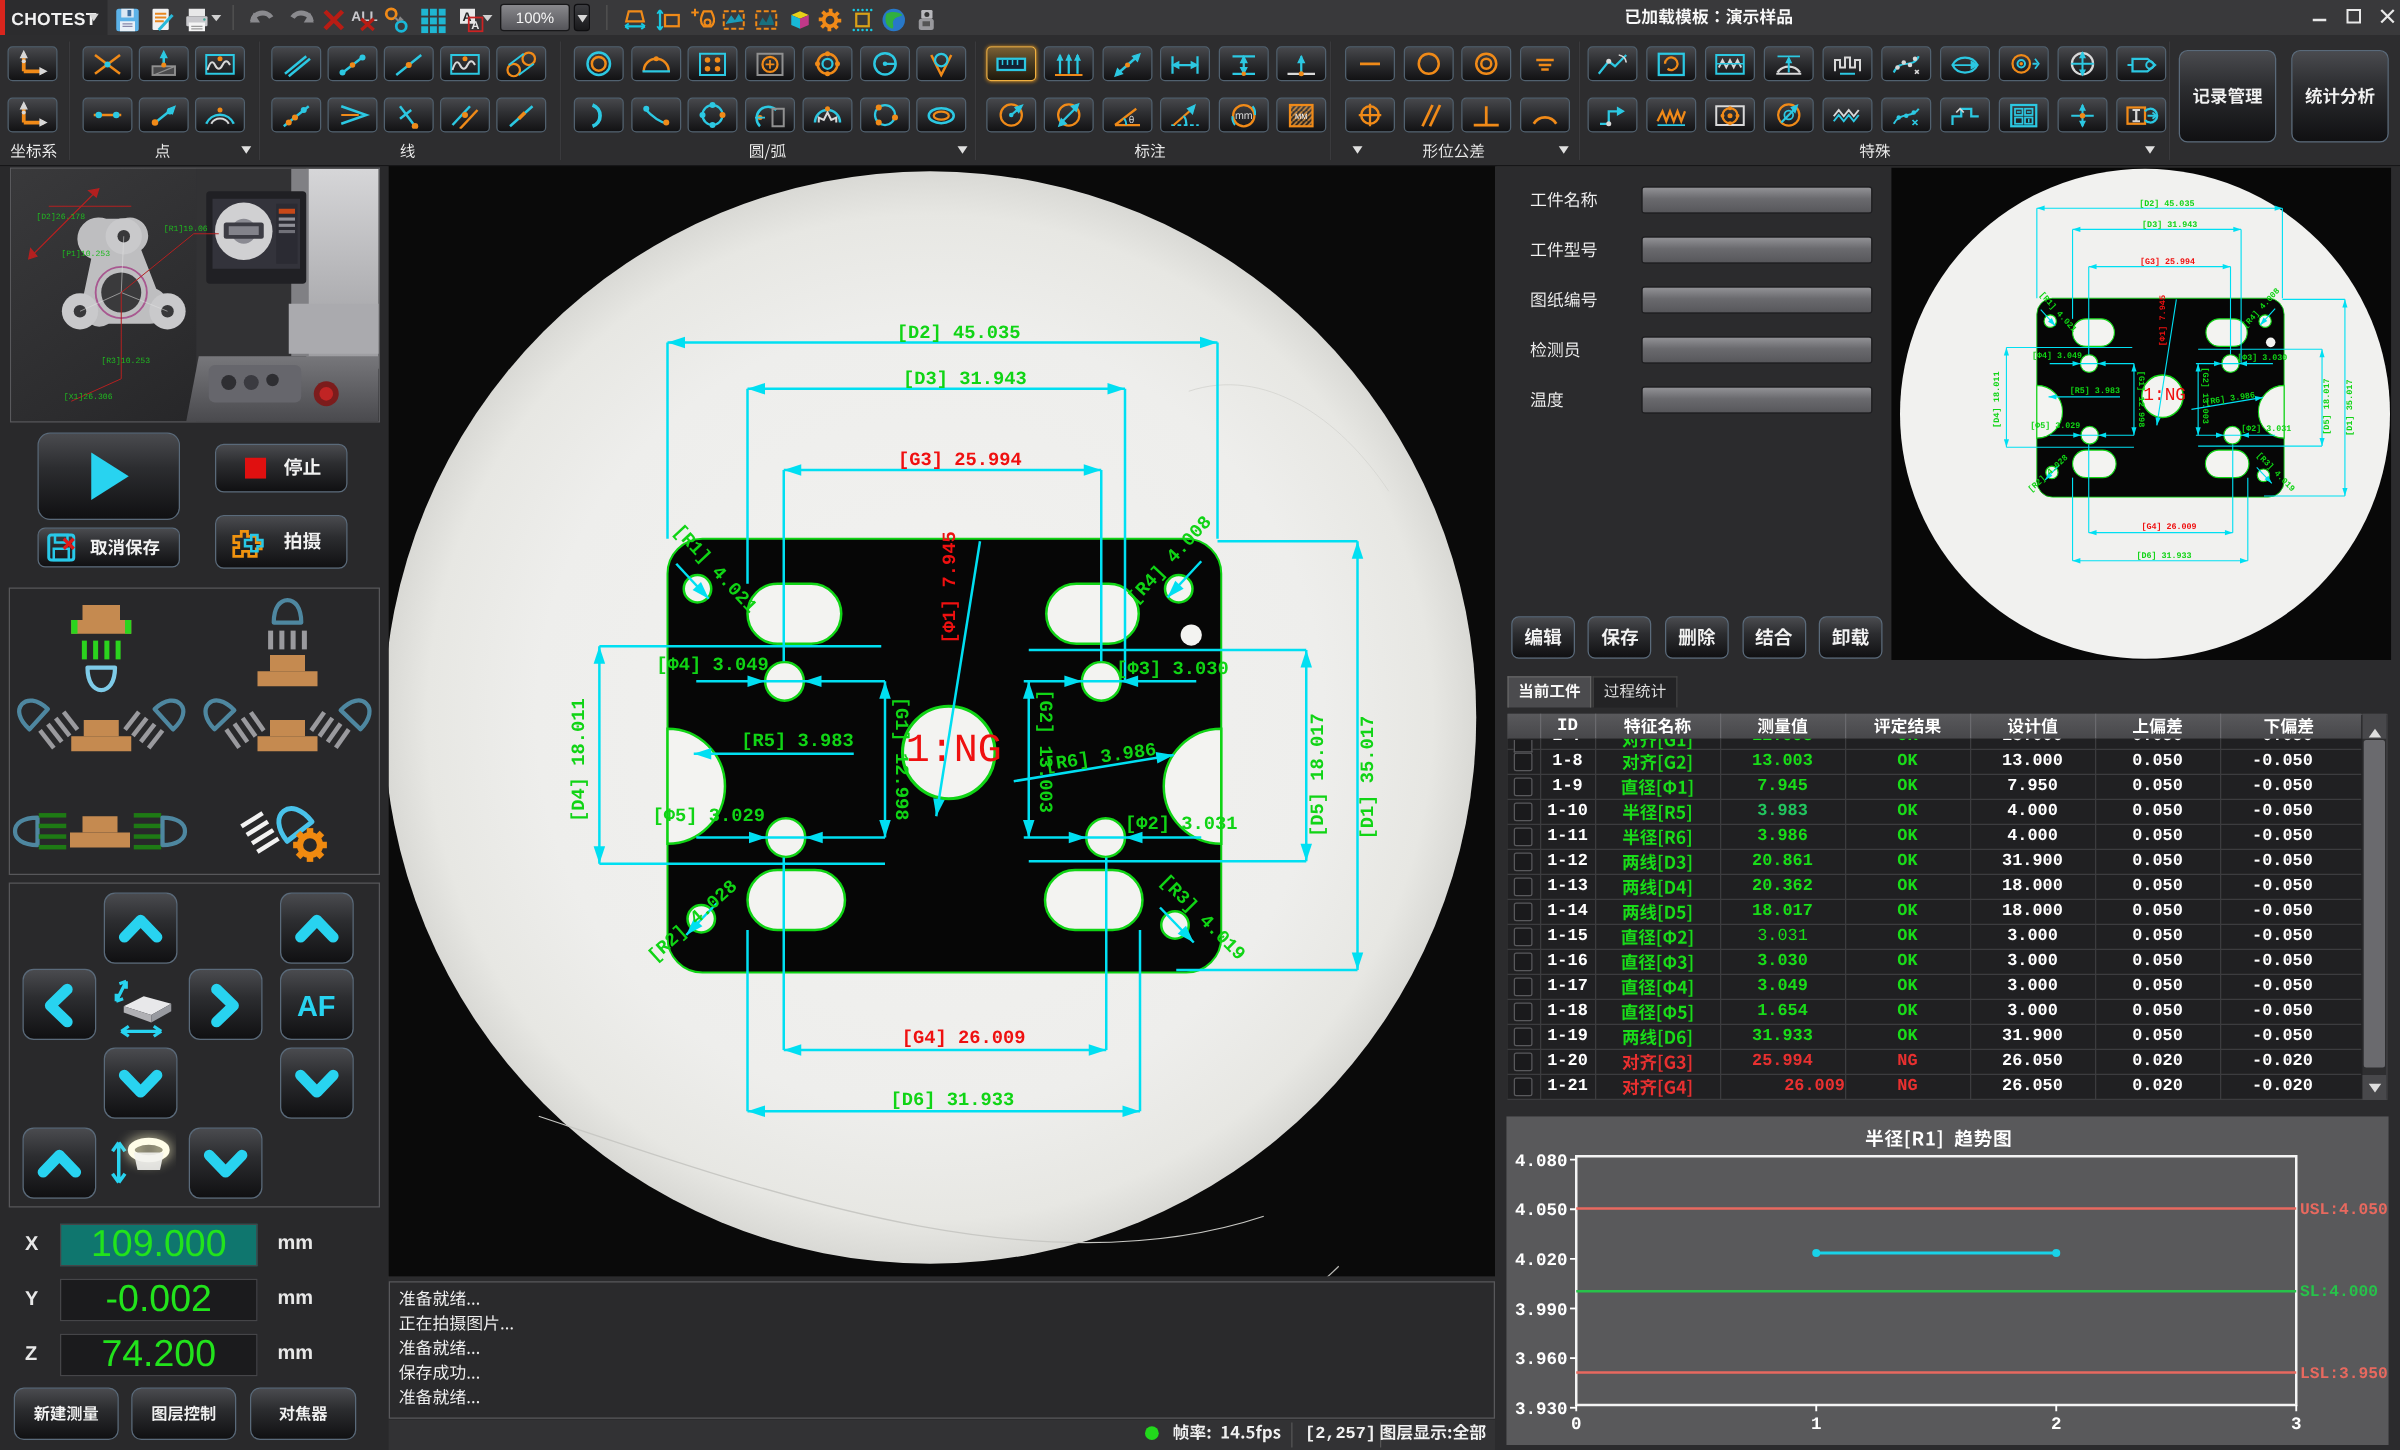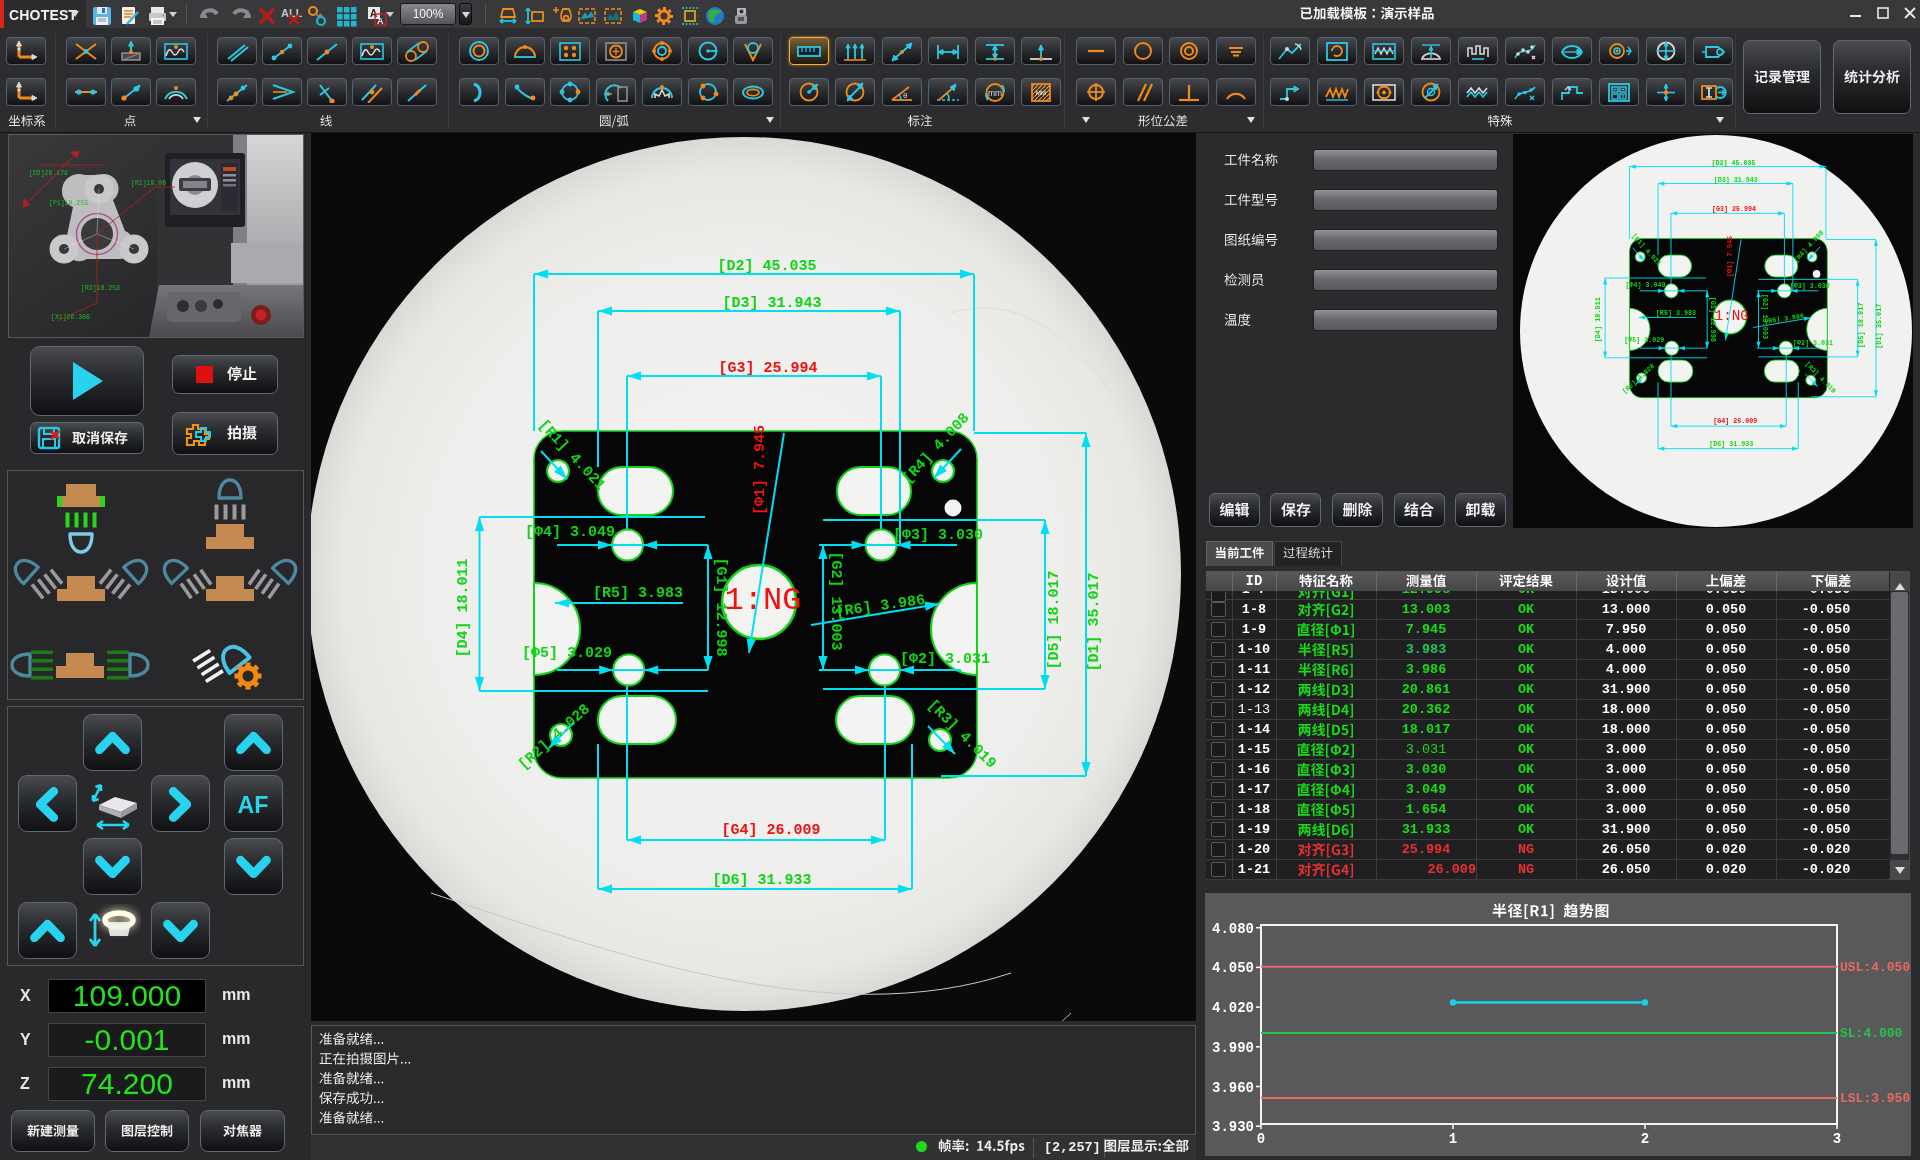--- a/index.html
+++ b/index.html
@@ -972,24 +972,24 @@
       <path d="M36 33 L52 24 L52 30 L36 39 Z" fill="#989aa0"></path>
 <path d="M8 22 L16 6 M8 22l0 -6M8 22l5.5 -2M16 6l0 6M16 6l-5.5 2" stroke="#28d3f0" stroke-width="2.6" fill="none"></path>
 <path d="M12 46 L44 46 M12 46l6 -4M12 46l6 4M44 46l-6 -4M44 46l-6 4" stroke="#28d3f0" stroke-width="2.6" fill="none"></path>
 </svg></div>
 <div class="a" style="left:85px;top:904px;width:56px;height:52px"><svg width="56" height="52" viewBox="0 0 56 52">
 <path d="M10 10 L10 42 M10 10l-5 7M10 10l5 7M10 42l-5 -7M10 42l5 -7" stroke="#28d3f0" stroke-width="2.8" fill="none"></path>
 <ellipse cx="34" cy="16" rx="14" ry="7" fill="none" stroke="#fffde8" stroke-width="5.5" style="filter:drop-shadow(0 0 5px #fff9c8)"></ellipse>
 <path d="M22 18 L25 32 L43 32 L46 18" fill="#f2f2ee" opacity="0.9"></path>
 </svg></div>
 <div class="a" style="left:20px;top:987px;color:#e8e8e8;font-size:16px;font-weight:bold">X</div>
-<div class="a" style="left:48px;top:979px;width:158px;height:34px;background:#000000;border:1px solid #454548;color:#22e31c;font-size:30px;text-align:center;line-height:32px">109.000</div>
+<div class="a" style="left:48px;top:979px;width:158px;height:34px;background:#0f766e;border:1px solid #454548;color:#22e31c;font-size:30px;text-align:center;line-height:32px">109.000</div>
 <div class="a" style="left:222px;top:986px;color:#e8e8e8;font-size:16px;font-weight:bold">mm</div>
 <div class="a" style="left:20px;top:1031px;color:#e8e8e8;font-size:16px;font-weight:bold">Y</div>
-<div class="a" style="left:48px;top:1023px;width:158px;height:34px;background:#1b1b1d;border:1px solid #454548;color:#22e31c;font-size:30px;text-align:center;line-height:32px">-0.001</div>
+<div class="a" style="left:48px;top:1023px;width:158px;height:34px;background:#1b1b1d;border:1px solid #454548;color:#22e31c;font-size:30px;text-align:center;line-height:32px">-0.002</div>
 <div class="a" style="left:222px;top:1030px;color:#e8e8e8;font-size:16px;font-weight:bold">mm</div>
 <div class="a" style="left:20px;top:1075px;color:#e8e8e8;font-size:16px;font-weight:bold">Z</div>
 <div class="a" style="left:48px;top:1067px;width:158px;height:34px;background:#1b1b1d;border:1px solid #454548;color:#22e31c;font-size:30px;text-align:center;line-height:32px">74.200</div>
 <div class="a" style="left:222px;top:1074px;color:#e8e8e8;font-size:16px;font-weight:bold">mm</div>
 <div class="cbtn" style="left:11px;top:1110px;width:84px;height:42px;border-radius:8px"></div>
 <div class="cbtn" style="left:105px;top:1110px;width:84px;height:42px;border-radius:8px"></div>
 <div class="cbtn" style="left:200px;top:1110px;width:85px;height:42px;border-radius:8px"></div>
 <div class="a" style="left:311px;top:133px;width:886px;height:888px;background:#0a0a0a">
     <svg width="886" height="888" style="display:block">
       <rect x="0" y="0" width="886" height="888" fill="#0a0a0a"></rect>
@@ -1200,21 +1200,21 @@
 <div class="a" style="left:1206px;top:680px;width:683px;height:20px;background:#202022;border-bottom:1px solid #3c3c3f"></div>
 <div class="a" style="left:1211px;top:682px;width:15px;height:15px;background:#1a1a1c;border:1px solid #59595c;border-radius:2px"></div>
 <div class="a mono" style="left:1232px;top:682px;width:44px;text-align:center;color:#fff;font-size:13.5px;font-weight:bold">1-12</div>
 <div class="a mono" style="left:1376px;top:682px;width:100px;text-align:center;color:#19dc19;font-size:13.5px;font-weight:bold">20.861</div>
 <div class="a mono" style="left:1476px;top:682px;width:100px;text-align:center;color:#19dc19;font-size:13.5px;font-weight:bold">OK</div>
 <div class="a mono" style="left:1576px;top:682px;width:100px;text-align:center;color:#fff;font-size:13.5px;font-weight:bold">31.900</div>
 <div class="a mono" style="left:1676px;top:682px;width:100px;text-align:center;color:#fff;font-size:13.5px;font-weight:bold">0.050</div>
 <div class="a mono" style="left:1776px;top:682px;width:100px;text-align:center;color:#fff;font-size:13.5px;font-weight:bold">-0.050</div>
 <div class="a" style="left:1206px;top:700px;width:683px;height:20px;background:#202022;border-bottom:1px solid #3c3c3f"></div>
 <div class="a" style="left:1211px;top:702px;width:15px;height:15px;background:#1a1a1c;border:1px solid #59595c;border-radius:2px"></div>
-<div class="a mono" style="left:1232px;top:702px;width:44px;text-align:center;color:#fff;font-size:13.5px;font-weight:normal">1-13</div>
+<div class="a mono" style="left:1232px;top:702px;width:44px;text-align:center;color:#fff;font-size:13.5px;font-weight:bold">1-13</div>
 <div class="a mono" style="left:1376px;top:702px;width:100px;text-align:center;color:#19dc19;font-size:13.5px;font-weight:bold">20.362</div>
 <div class="a mono" style="left:1476px;top:702px;width:100px;text-align:center;color:#19dc19;font-size:13.5px;font-weight:bold">OK</div>
 <div class="a mono" style="left:1576px;top:702px;width:100px;text-align:center;color:#fff;font-size:13.5px;font-weight:bold">18.000</div>
 <div class="a mono" style="left:1676px;top:702px;width:100px;text-align:center;color:#fff;font-size:13.5px;font-weight:bold">0.050</div>
 <div class="a mono" style="left:1776px;top:702px;width:100px;text-align:center;color:#fff;font-size:13.5px;font-weight:bold">-0.050</div>
 <div class="a" style="left:1206px;top:720px;width:683px;height:20px;background:#202022;border-bottom:1px solid #3c3c3f"></div>
 <div class="a" style="left:1211px;top:722px;width:15px;height:15px;background:#1a1a1c;border:1px solid #59595c;border-radius:2px"></div>
 <div class="a mono" style="left:1232px;top:722px;width:44px;text-align:center;color:#fff;font-size:13.5px;font-weight:bold">1-14</div>
 <div class="a mono" style="left:1376px;top:722px;width:100px;text-align:center;color:#19dc19;font-size:13.5px;font-weight:bold">18.017</div>
 <div class="a mono" style="left:1476px;top:722px;width:100px;text-align:center;color:#19dc19;font-size:13.5px;font-weight:bold">OK</div>

